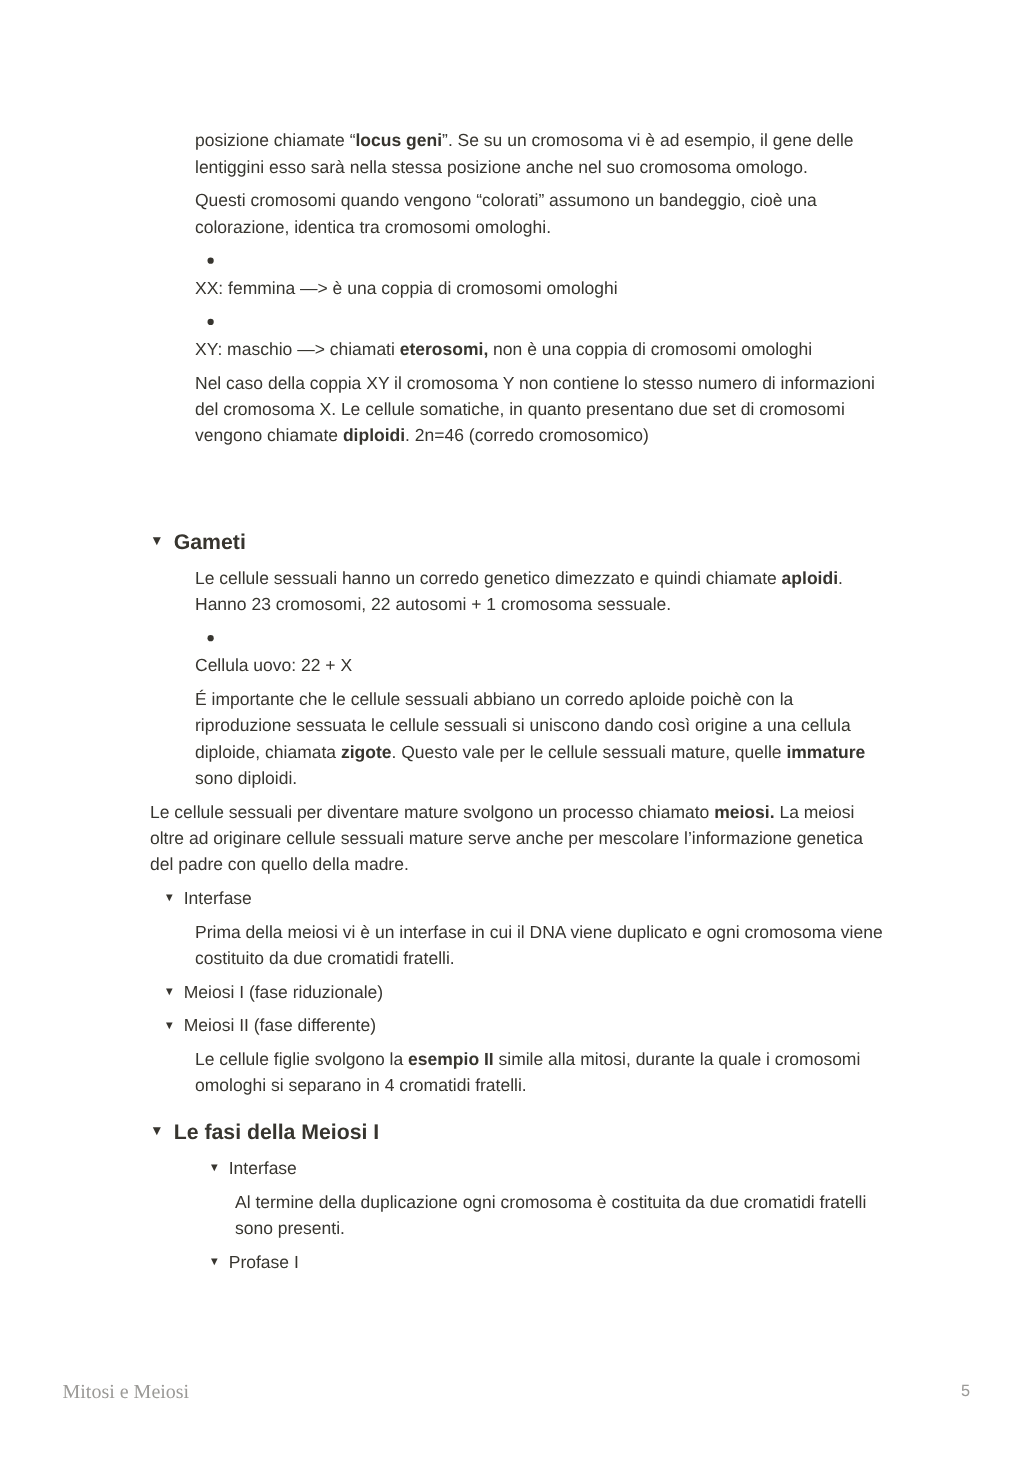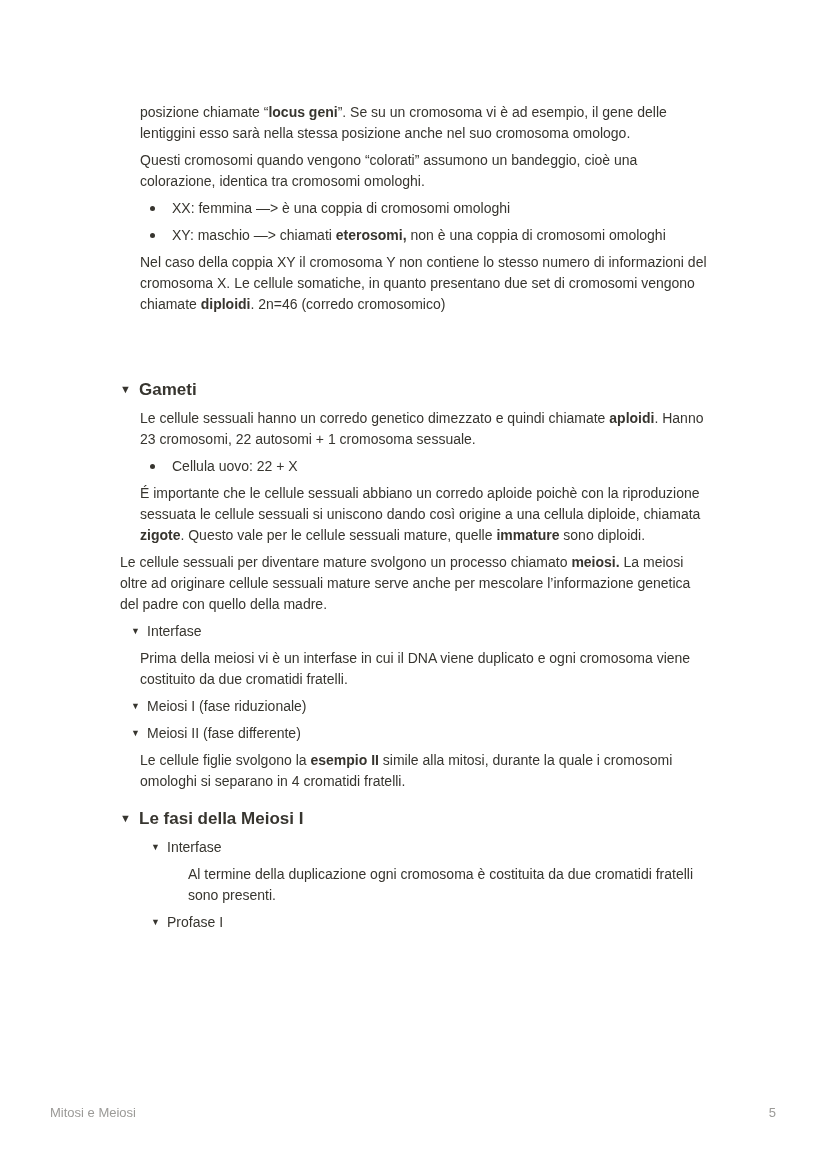--- a/index.html
+++ b/index.html
@@ -17,25 +17,25 @@
     left: 120px;
     top: 96px;
     width: 592px;
   }
   .block {
     font-size: 14px;
     line-height: 21px;
     margin: 6px 0;
   }
   .indent-0 { margin-left: 0; }
-  .indent-1 { margin-left: 20px; }
+  .indent-1 { margin-left: 36px; }
   .indent-2 { margin-left: 68px; }
   .bold { font-weight: bold; }
   .paragraph .text { display: block; }
-  .bullet { display: flex; }
+  .bullet { display: flex; flex-direction: column; }
   .dot-wrap {
     flex: 0 0 22px;
     display: flex;
     align-items: flex-start;
     padding-left: 10px;
   }
   .dot {
     width: 5px; height: 5px;
     border-radius: 50%;
     background: #37352f;
@@ -60,22 +60,23 @@
     flex: 0 0 19px;
     font-size: 11px;
     line-height: 25px;
     font-weight: normal;
   }
   .spacer { width: 100%; }
   .footer-left {
     position: absolute;
     left: 50px;
     top: 1105px;
-    font-size: 13px;
+    font-size: 16px;
     color: #9b9a97;
+    font-family: Liberation Serif, serif;
   }
   .footer-right {
     position: absolute;
     right: 52px;
     top: 1105px;
     font-size: 13px;
     color: #9b9a97;
   }
 </style>
 </head>

